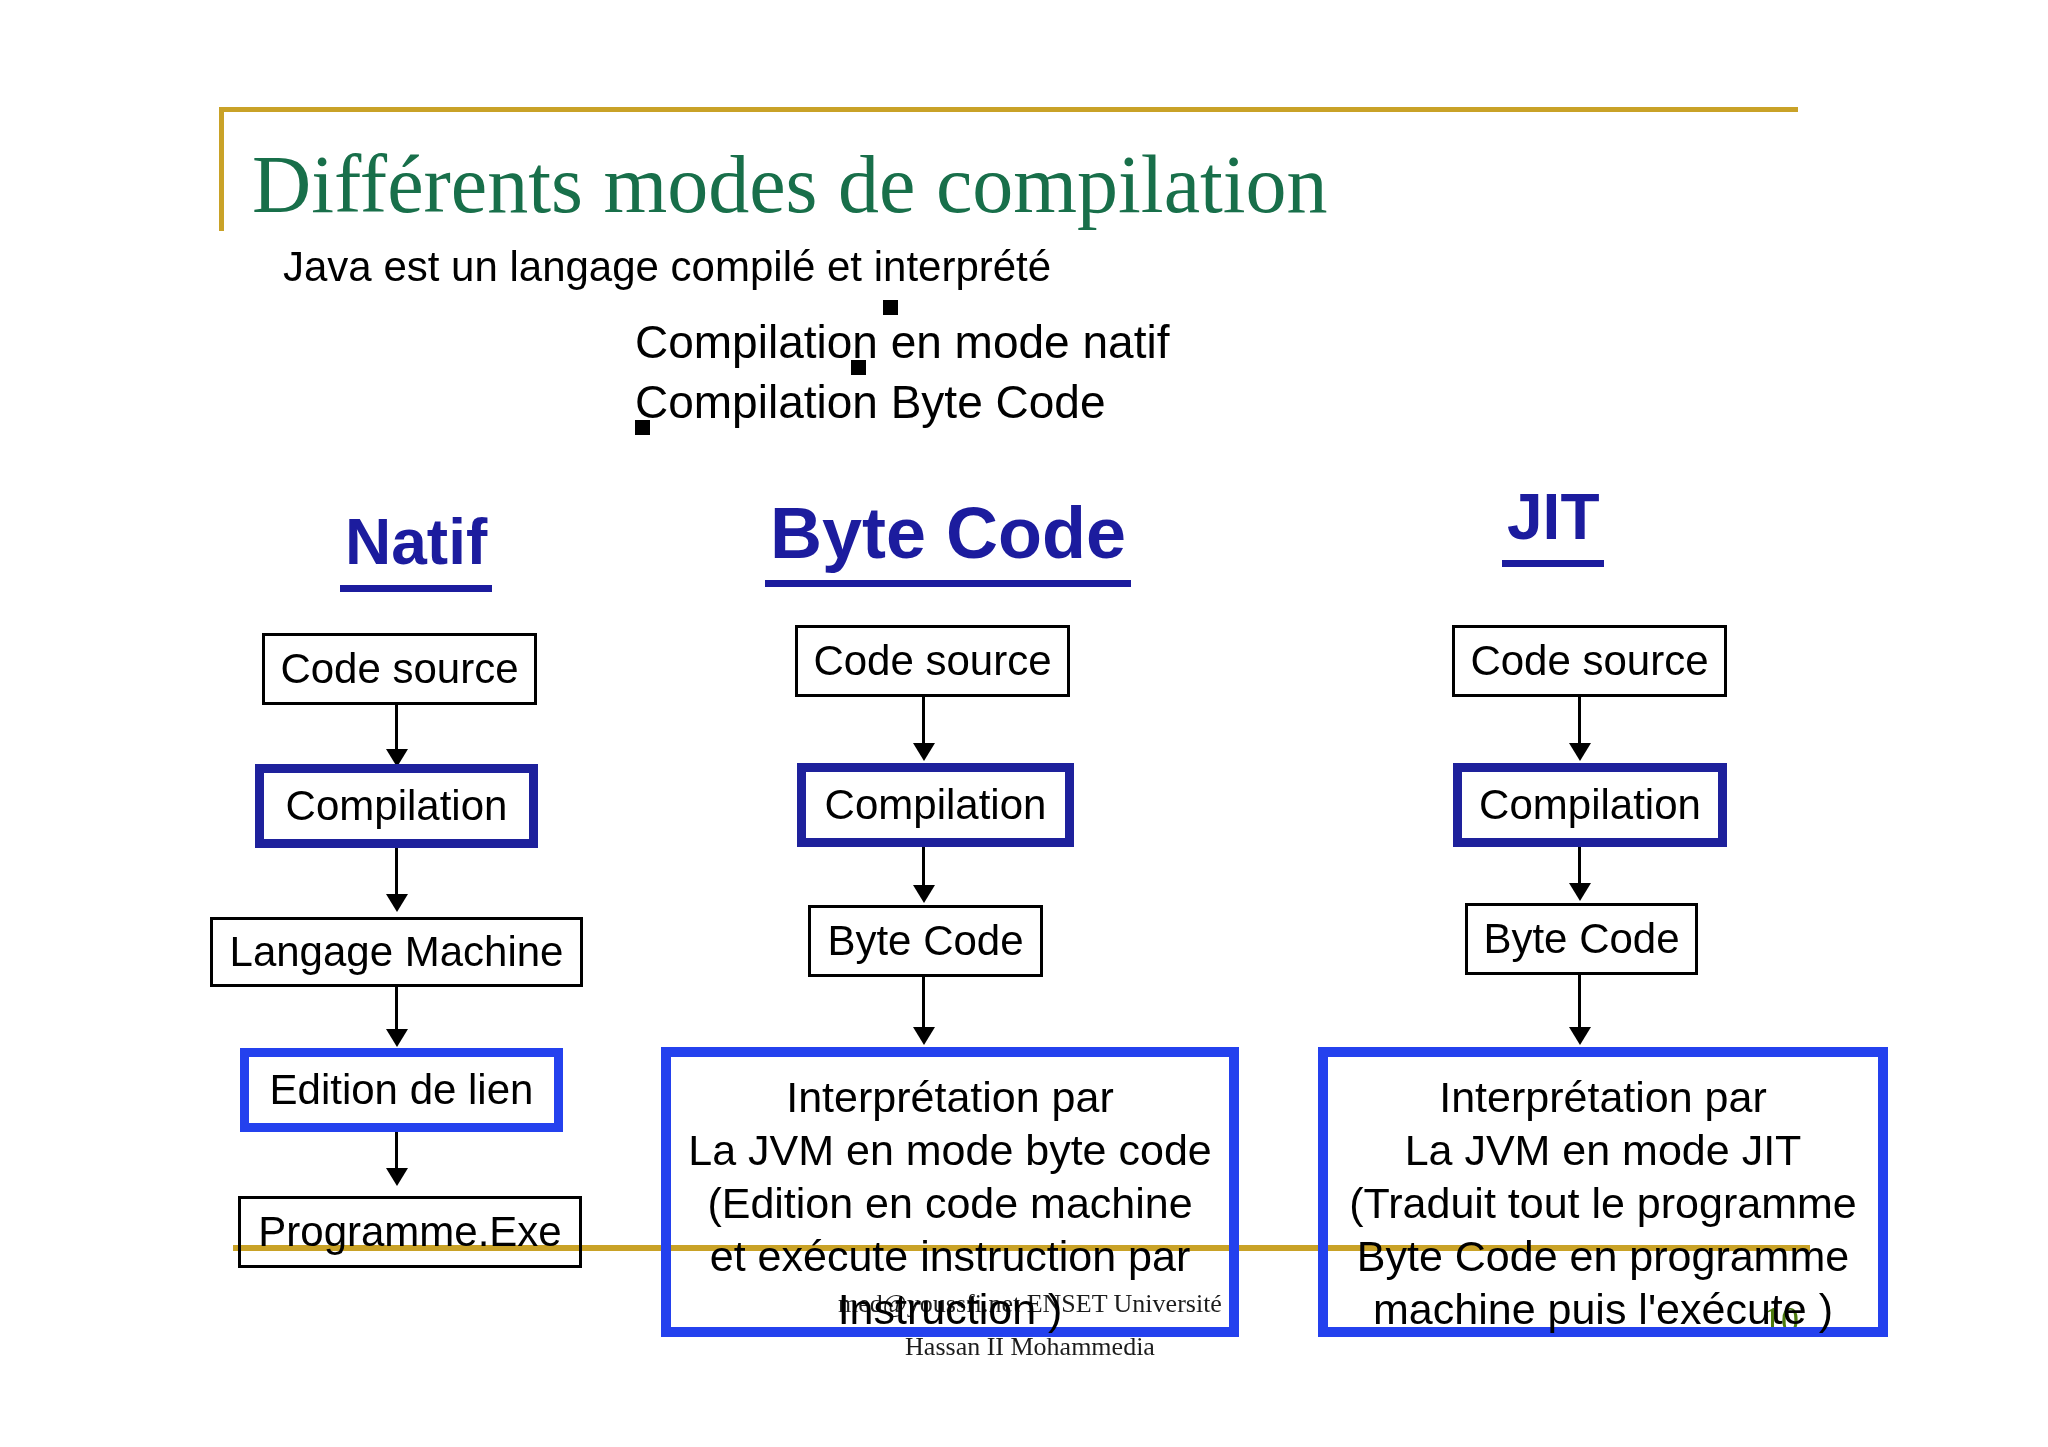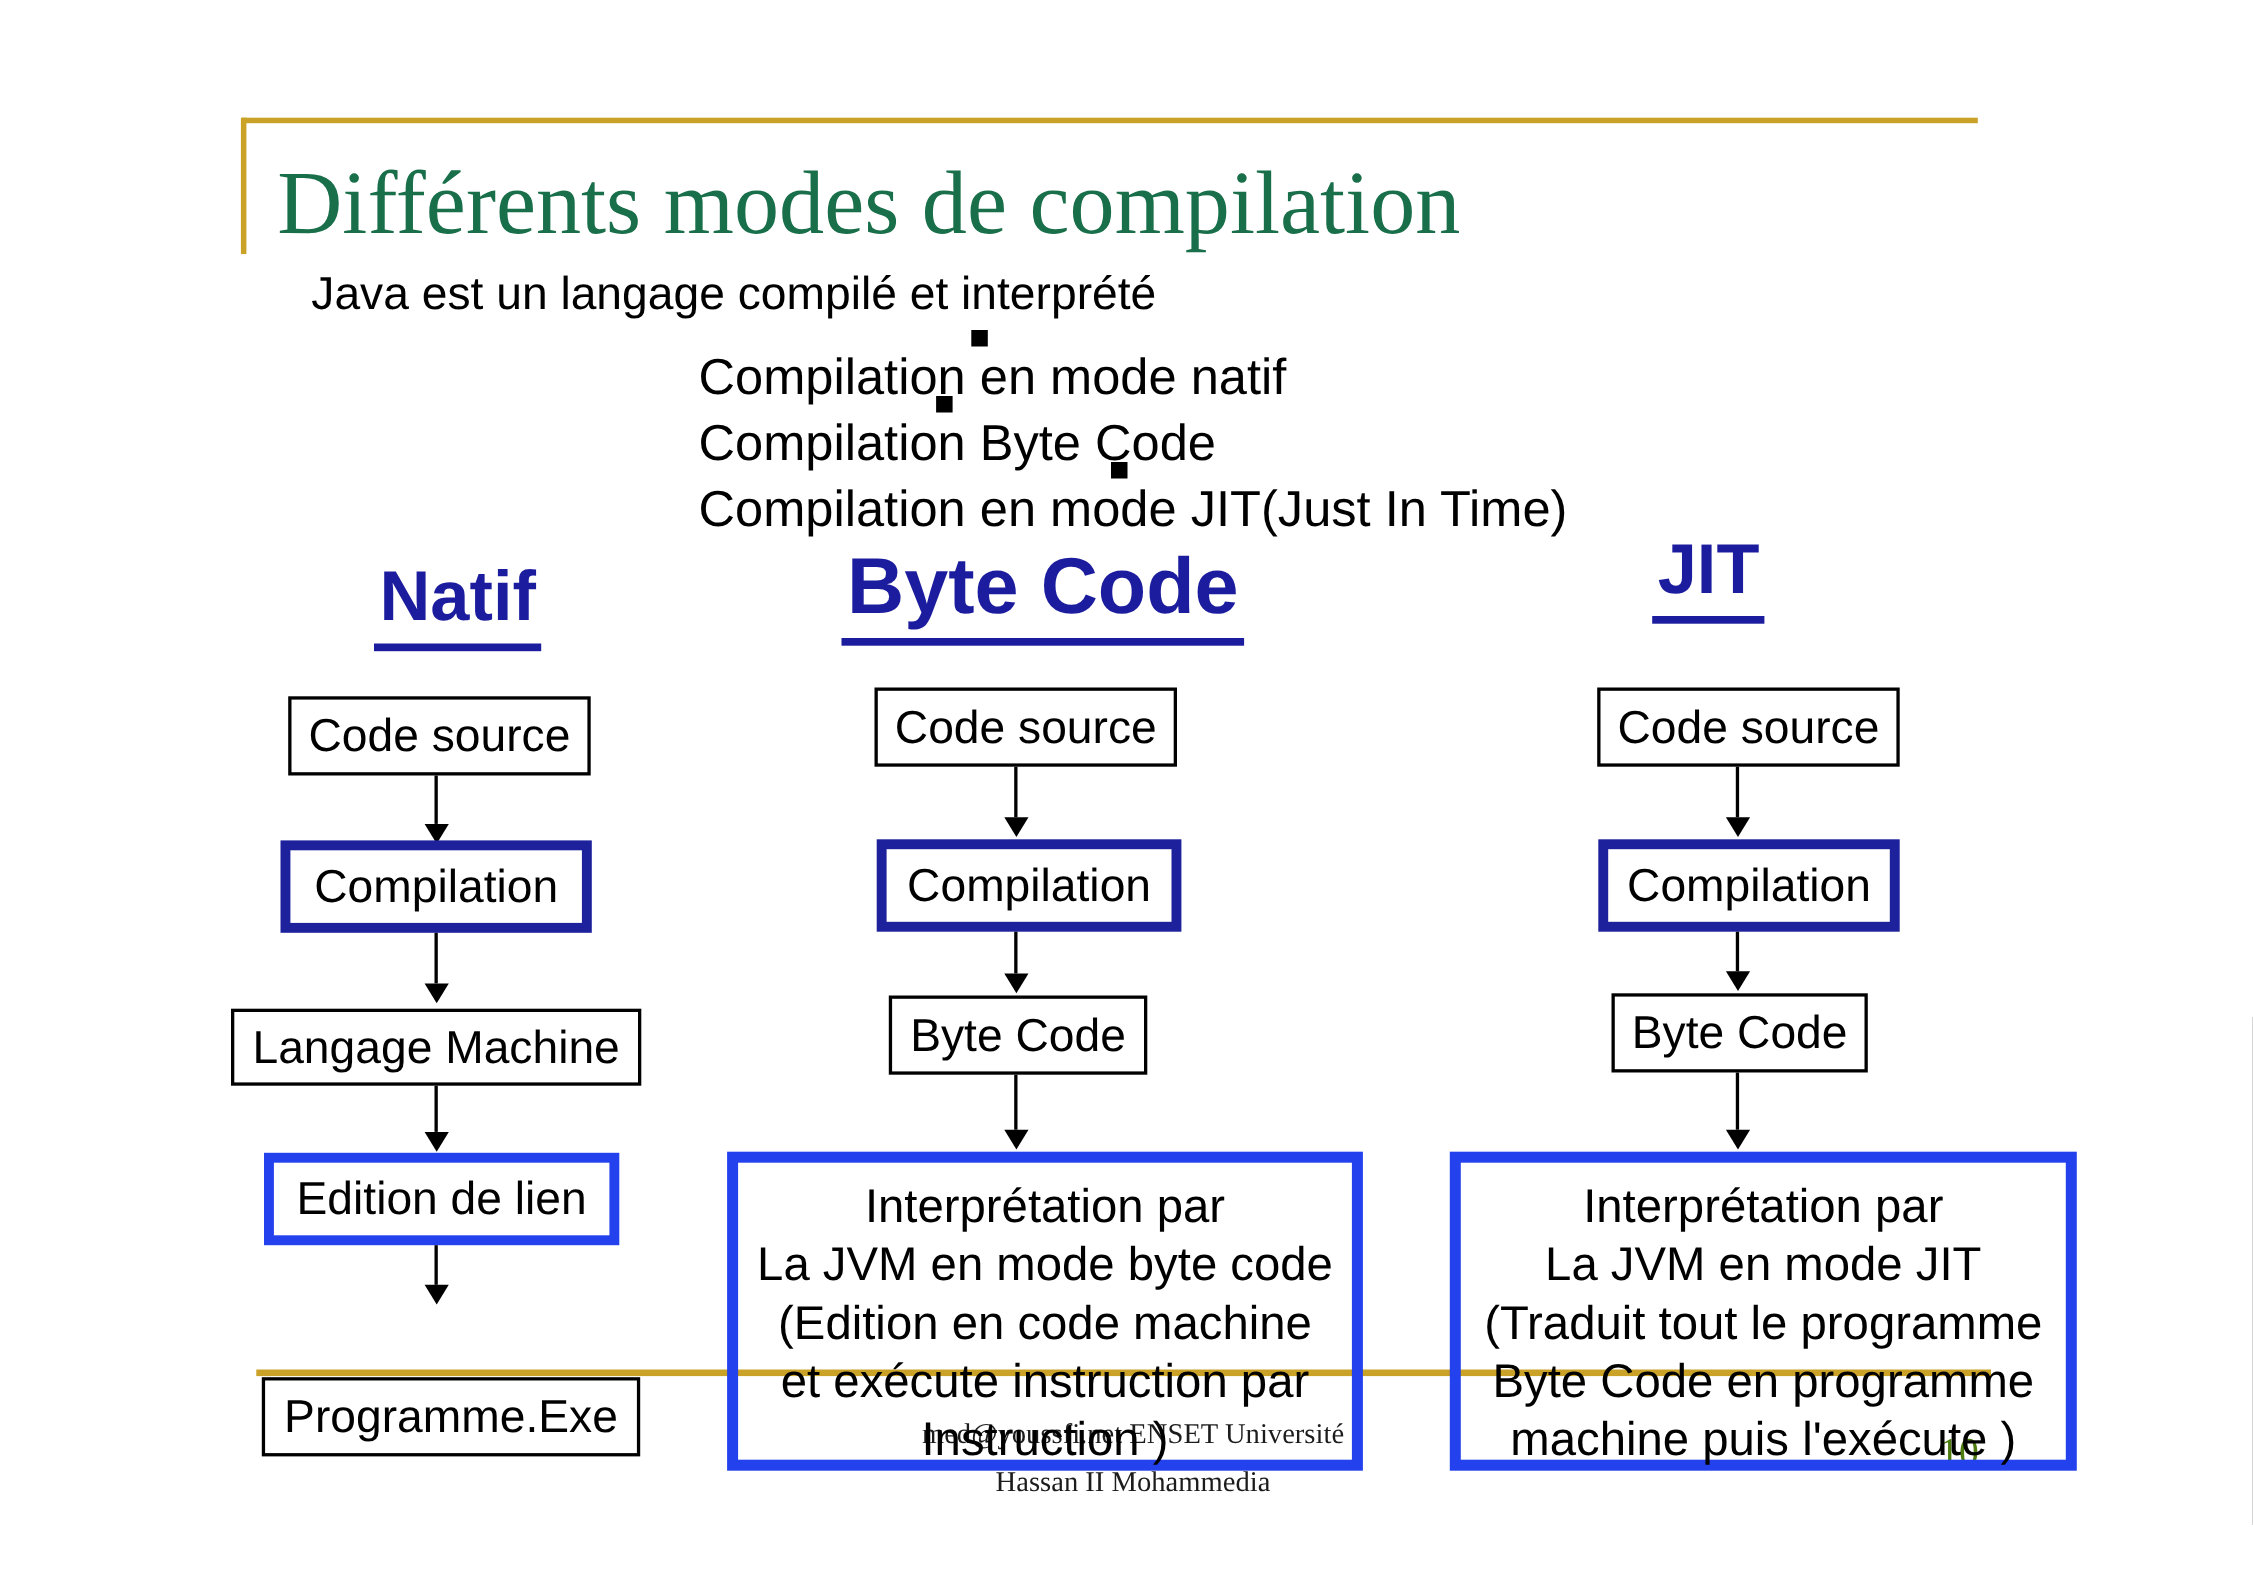--- a/index.html
+++ b/index.html
@@ -72,40 +72,39 @@
   <div class="bullet-line" style="top:300px;">
     <span class="bullet-sq"></span>
     <span class="bullet-txt">Compilation en mode natif</span>
   </div>
   <div class="bullet-line" style="top:360px;">
     <span class="bullet-sq"></span>
     <span class="bullet-txt">Compilation Byte Code</span>
   </div>
   <div class="bullet-line" style="top:420px;">
     <span class="bullet-sq"></span>
-    <span class="bullet-txt">Compilation en mode JIT(Just In Time)</span>
   </div>
 
   <div class="hdr" style="left:340px;top:505px;font-size:64px;text-align:right;">Natif</div>
   <div class="hdr" style="left:765px;top:492px;font-size:72px;">Byte Code</div>
   <div class="hdr" style="left:1502px;top:480px;font-size:64px;">JIT</div>
 
   <div class="box" style="left:262px;top:633px;width:275px;height:72px;">Code source</div>
   <div class="arrow" style="left:395px;top:705px;height:44px;"></div>
 
   <div class="box thick-navy" style="left:255px;top:764px;width:283px;height:84px;">Compilation</div>
   <div class="arrow" style="left:395px;top:848px;height:46px;"></div>
 
   <div class="box" style="left:210px;top:917px;width:373px;height:70px;">Langage Machine</div>
   <div class="arrow" style="left:395px;top:987px;height:42px;"></div>
 
   <div class="box thick-blue" style="left:240px;top:1048px;width:323px;height:84px;">Edition de lien</div>
   <div class="arrow" style="left:395px;top:1132px;height:36px;"></div>
 
-  <div class="box" style="left:238px;top:1252px;width:344px;height:72px;">Programme.Exe</div>
+  <div class="box" style="left:238px;top:1196px;width:344px;height:72px;">Programme.Exe</div>
 
   <div class="box" style="left:795px;top:625px;width:275px;height:72px;">Code source</div>
   <div class="arrow" style="left:922px;top:697px;height:46px;"></div>
 
   <div class="box thick-navy" style="left:797px;top:763px;width:277px;height:84px;">Compilation</div>
   <div class="arrow" style="left:922px;top:847px;height:38px;"></div>
 
   <div class="box" style="left:808px;top:905px;width:235px;height:72px;">Byte Code</div>
   <div class="arrow" style="left:922px;top:977px;height:50px;"></div>
 

